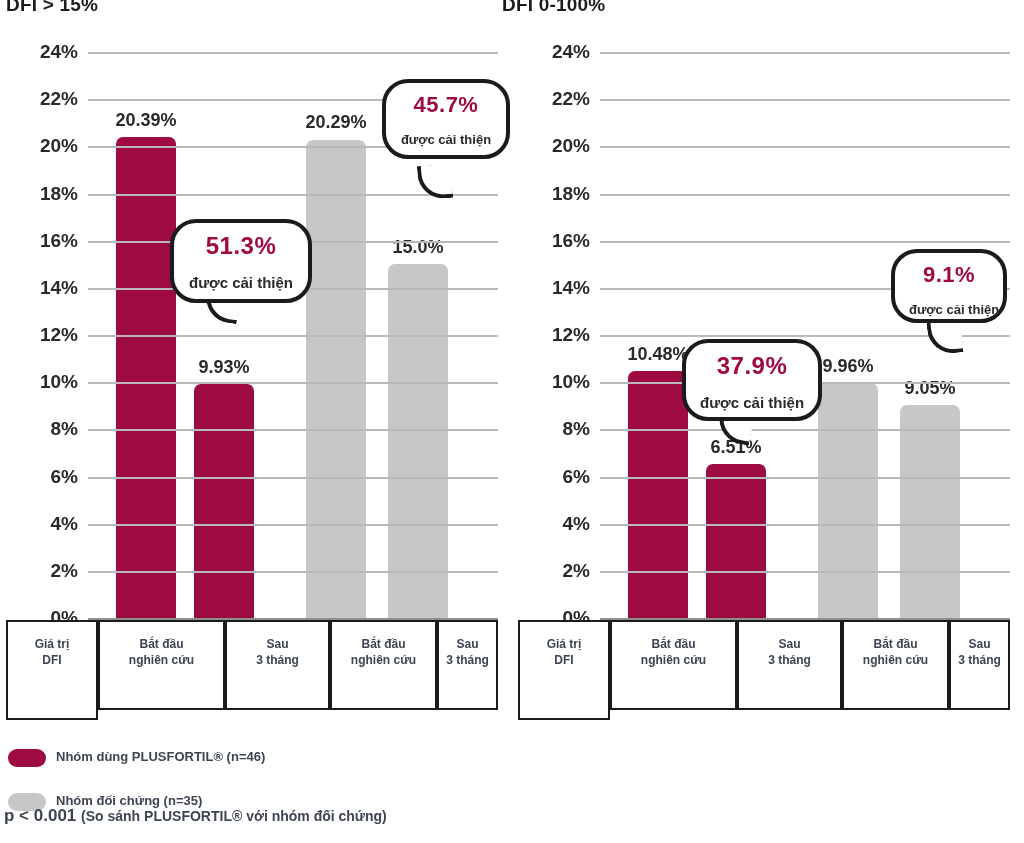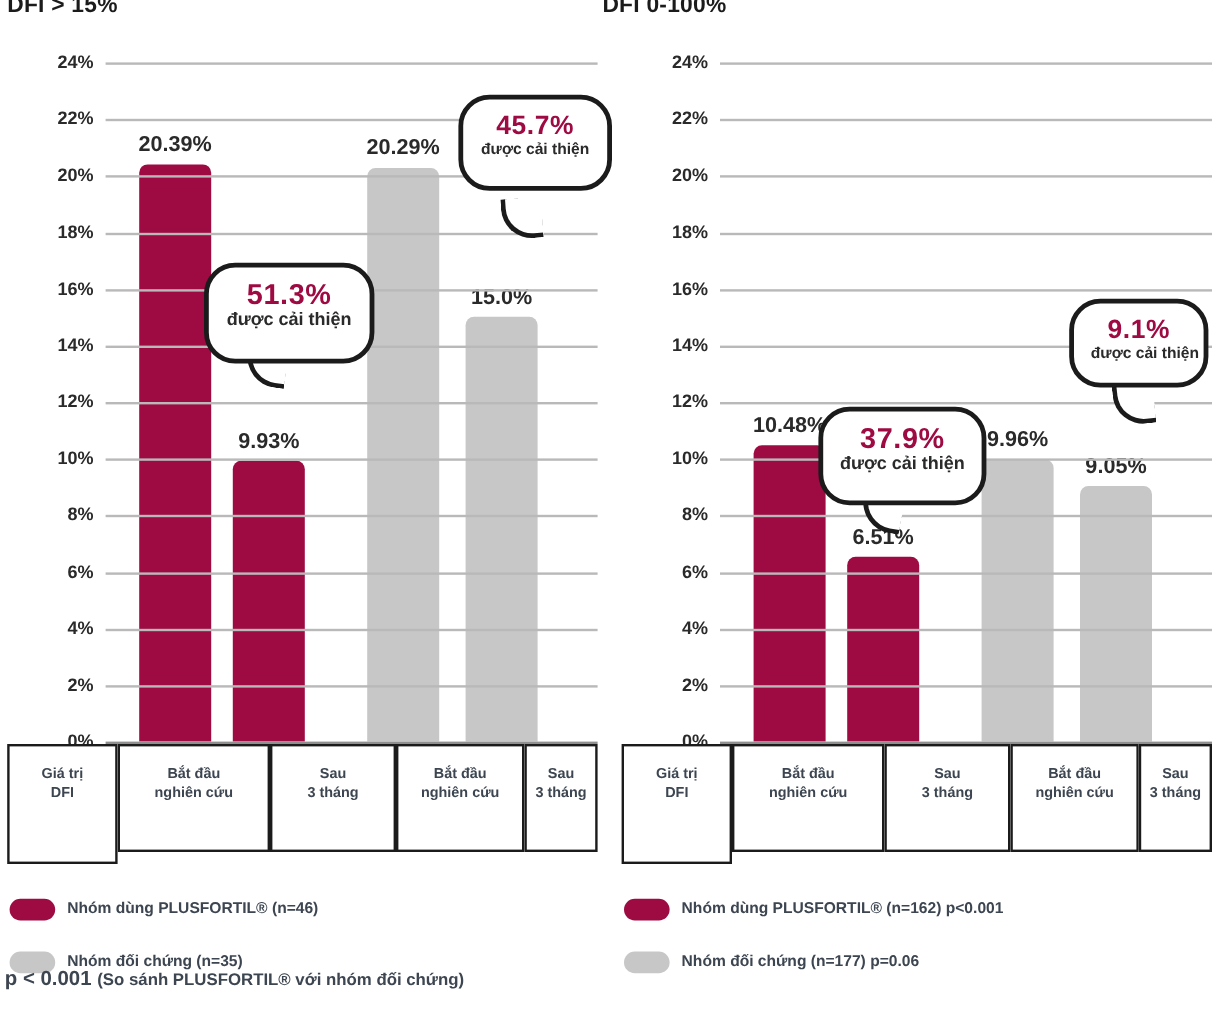--- a/index.html
+++ b/index.html
@@ -18,41 +18,41 @@
   .panel.right .panel-title{left:-10px;}
 
   
   .plot{position:absolute;left:88px;top:52px;width:410px;height:566px;}
   .panel.right .plot{left:88px;width:410px;}
 
   .gridline{position:absolute;left:0;width:100%;height:2px;background:#b9b9b9;}
   .gridline.base{background:#8f8f8f;height:2px;}
 
   .ytick{position:absolute;right:calc(100% + 10px);transform:translateY(-50%);
-    font-size:15px;font-weight:700;color:#2a2a2a;white-space:nowrap;}
+    font-size:19px;font-weight:700;color:#2a2a2a;white-space:nowrap;}
 
   .bars{position:absolute;left:0;top:0;width:100%;height:100%;}
   .bar{position:absolute;bottom:0;border-radius:7px 7px 0 0;}
   .bar.brand{background:#9e0b42;}
   .bar.ctrl{background:#c7c7c7;}
   .barlabel{position:absolute;transform:translate(-50%,-100%);
     font-size:18px;font-weight:700;color:#2a2a2a;white-space:nowrap;}
 
   
   .cat-table{position:absolute;left:6px;top:620px;width:492px;height:100px;}
   .cat-cell{position:absolute;top:0;height:100px;background:#ffffff;
     border:2px solid #1b1b1b;box-sizing:border-box;}
   .cat-text{position:absolute;top:14px;left:0;width:100%;text-align:center;
     font-size:12px;font-weight:700;color:#3c4550;line-height:1.35;}
 
   
   .bubble{position:absolute;background:#ffffff;border:4px solid #1b1b1b;border-radius:26px;
     box-sizing:border-box;padding:10px 14px 12px;text-align:center;z-index:6;}
   .bubble .big{font-size:24px;font-weight:700;color:#9e0b42;line-height:1.05;letter-spacing:.5px;}
-  .bubble .sub{font-size:15px;font-weight:700;color:#2a2a2a;margin-top:0;white-space:nowrap;}
+  .bubble .sub{font-size:15px;font-weight:700;color:#2a2a2a;margin-top:16px;white-space:nowrap;}
   .bubble.small .big{font-size:22px;}
   .bubble.small .sub{font-size:13px;}
   .tail{position:absolute;width:30px;height:30px;background:#ffffff;
     border:4px solid #1b1b1b;border-top:none;border-right:none;
     border-radius:0 0 0 26px;z-index:5;}
 
   
   .legend{position:absolute;background:#ffffff;}
   .legend-row{display:flex;align-items:flex-start;height:28px;margin-top:16px;}
   .swatch{width:38px;height:18px;border-radius:9px;flex:0 0 auto;margin-right:10px;}
@@ -213,28 +213,18 @@
   <div class="legend" id="legend-left" style="left:8px;top:733px;width:325px;height:70px;">
       <div class="legend-row">
         <span class="swatch brand"></span>
         <span class="legend-text">Nhóm dùng PLUSFORTIL® (n=46)</span>
       </div>
       <div class="legend-row">
         <span class="swatch ctrl"></span>
         <span class="legend-text">Nhóm đối chứng (n=35)</span>
       </div>
     </div>
-  <div class="legend" id="legend-right" style="left:520px;top:733px;width:392px;height:70px;">
-      <div class="legend-row">
-        <span class="swatch brand"></span>
-        <span class="legend-text">Nhóm dùng PLUSFORTIL® (n=162) p&lt;0.001</span>
-      </div>
-      <div class="legend-row">
-        <span class="swatch ctrl"></span>
-        <span class="legend-text">Nhóm đối chứng (n=177) p=0.06</span>
-      </div>
-    </div>
 
   <div class="pnote">
     <span>p &lt; 0.001</span>
     <span class="paren">(So sánh PLUSFORTIL® với nhóm đối chứng)</span>
   </div>
 </div>
 
 </body></html>

